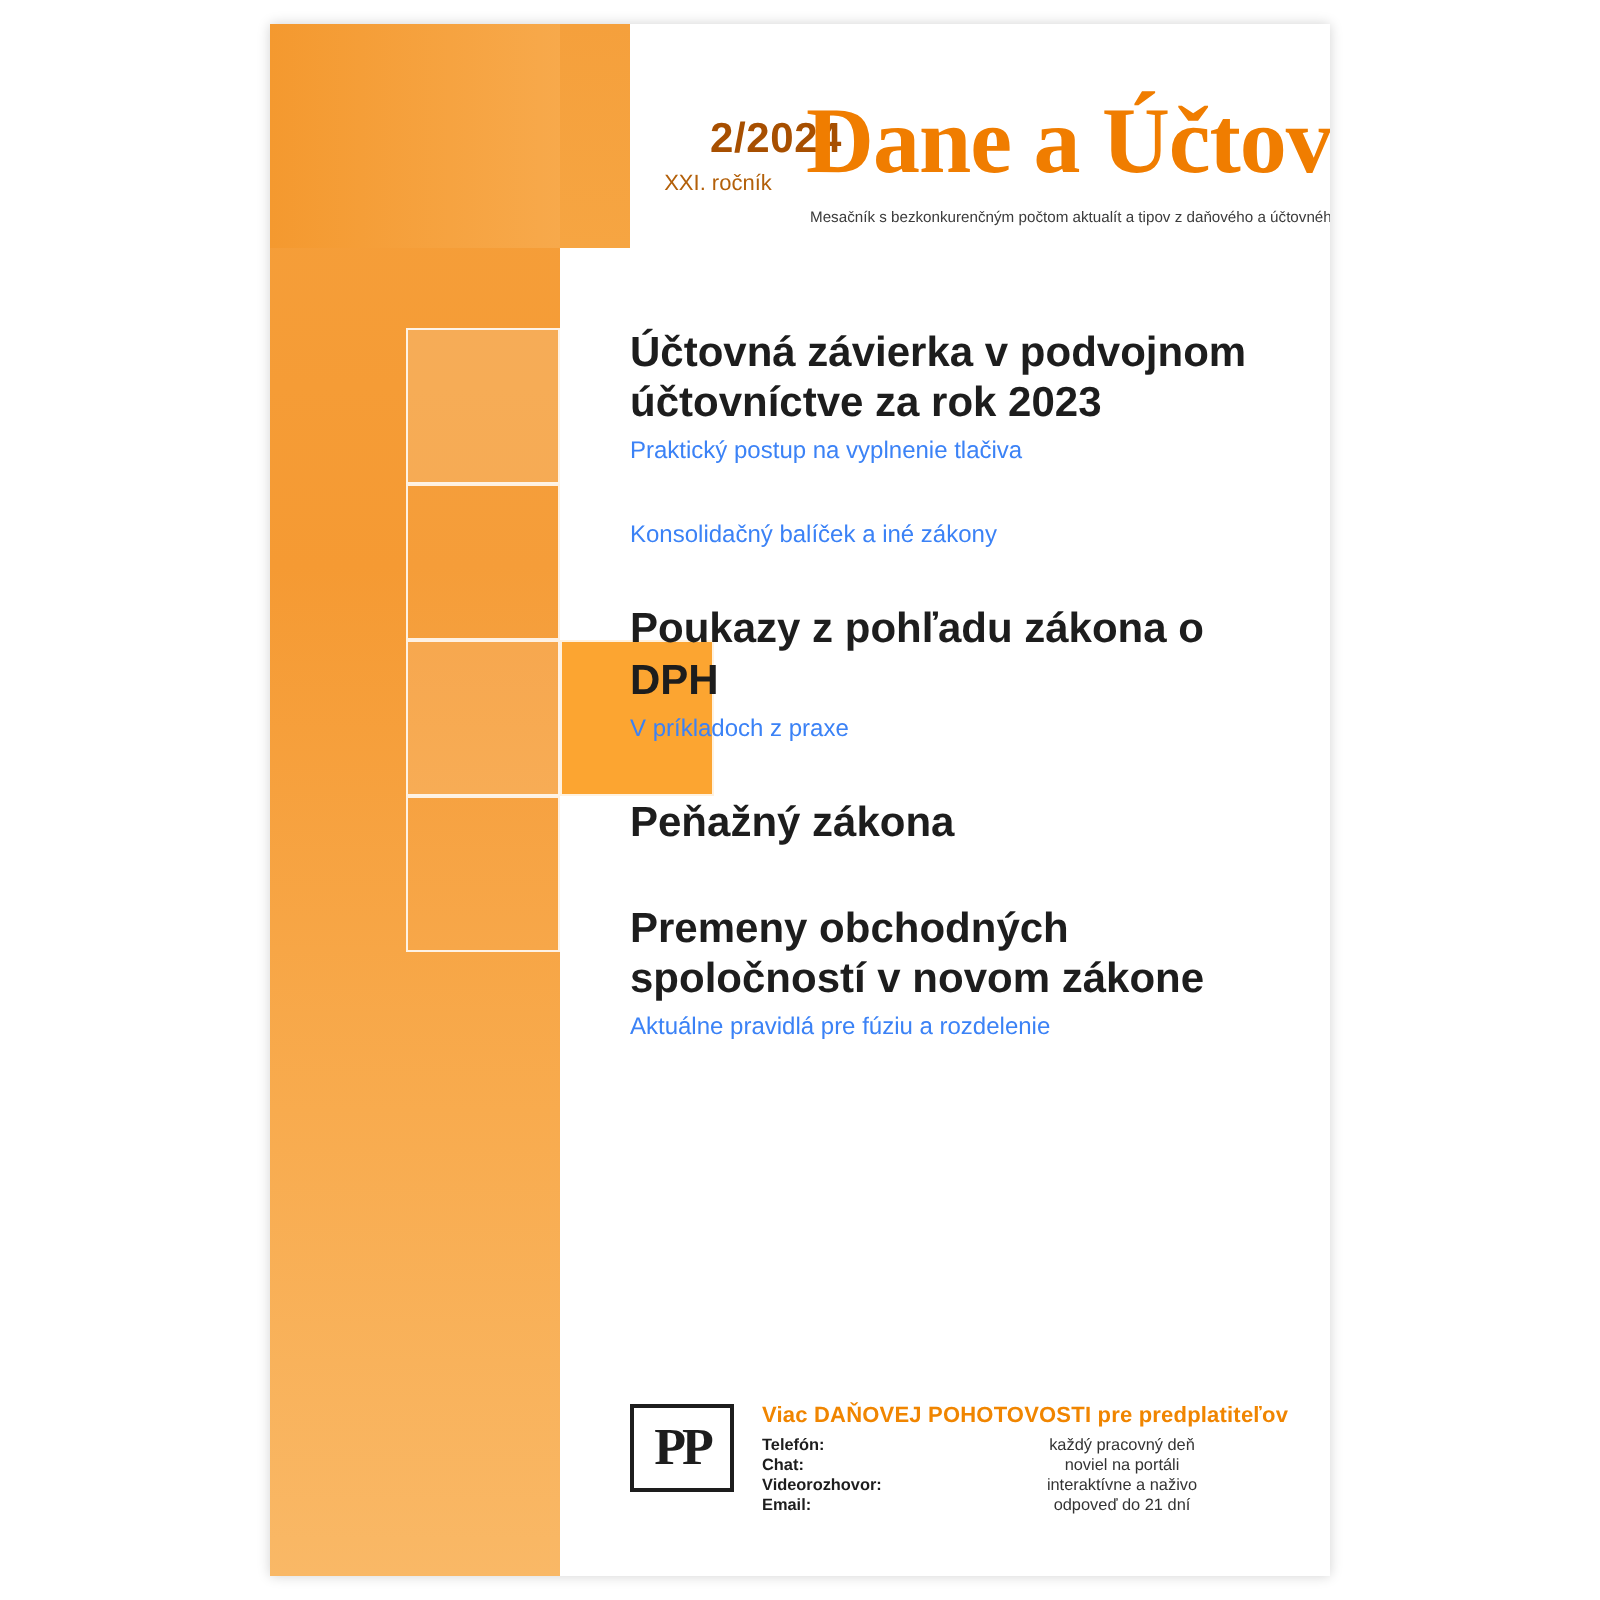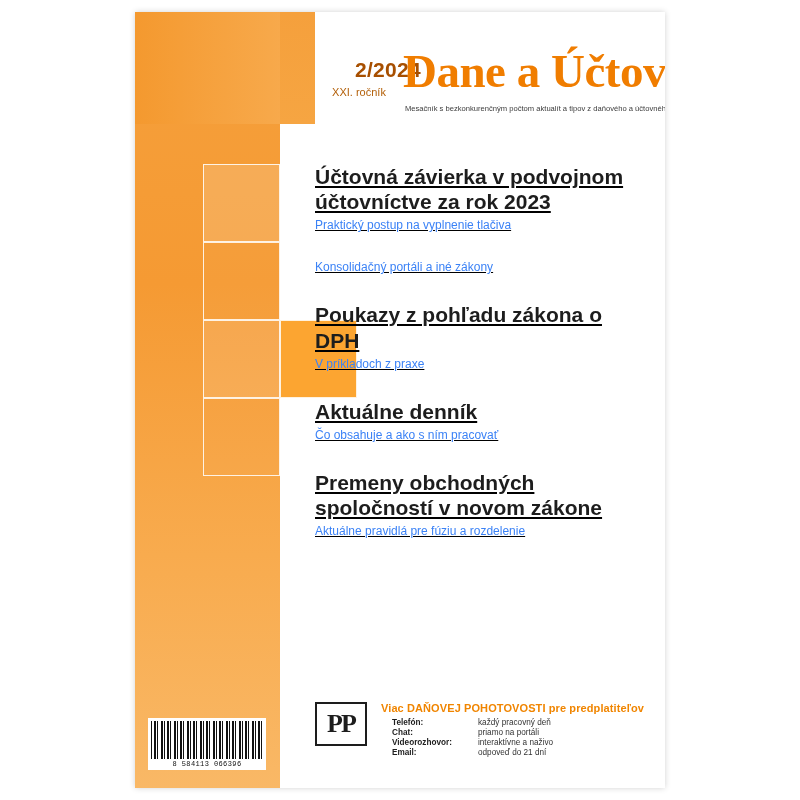--- a/index.html
+++ b/index.html
@@ -95,21 +95,21 @@
     color: #3b3b3b;
     white-space: nowrap;
   }
 
   
   .articles {
     position: absolute;
     left: 180px; top: 152px;
     width: 336px;
   }
-  .article { margin-bottom: 28px; text-decoration: underline; }
+  .article { margin-bottom: 28px; }
   .article h2 {
     font-size: 21px;
     line-height: 1.2;
     font-weight: bold;
     color: #1d1d1d;
     margin-bottom: 4px;
   }
   .article p {
     font-size: 12px;
     color: #3b82f6;
@@ -140,25 +140,24 @@
     font-weight: bold;
     color: #f08500;
     margin-bottom: 3px;
     letter-spacing: .1px;
   }
   table.contacts {
     border-collapse: collapse;
     font-size: 8.2px;
     color: #1d1d1d;
     width: 100%;
-    margin-left: 11px;
   }
   table.contacts td { padding: 0.6px 0; vertical-align: top; }
   table.contacts td.k { font-weight: bold; width: 86px; }
-  table.contacts td.v { color: #333; }
+  table.contacts td.v { color: #333; text-align: center; }
 
   
   .barcode {
     position: absolute;
     left: 13px; bottom: 18px;
     width: 118px; height: 52px;
     background: #ffffff;
     padding: 3px 3px 0 3px;
   }
   .bars {
@@ -208,62 +207,57 @@
       <div class="title-sub">Mesačník s bezkonkurenčným počtom aktualít a tipov z daňového a účtovného poradenstva</div>
 
     </div>
 
     <div class="articles">
       <div class="article">
         <h2>Účtovná závierka v podvojnom účtovníctve za rok 2023</h2>
         <p>Praktický postup na vyplnenie tlačiva</p>
       </div>
       <div class="article">
-        <p>Konsolidačný portáli a iné zákony</p>
+        <p>Konsolidačný balíček a iné zákony</p>
       </div>
       <div class="article">
         <h2>Poukazy z pohľadu zákona o DPH</h2>
         <p>V príkladoch z praxe</p>
       </div>
       <div class="article">
-        <h2>Aktuálne denník</h2>
-        <p>Čo obsahuje a ako s ním pracovať</p>
+        <h2>Peňažný zákona</h2>
       </div>
       <div class="article">
         <h2>Premeny obchodných spoločností v novom zákone</h2>
         <p>Aktuálne pravidlá pre fúziu a rozdelenie</p>
       </div>
     </div>
 
     <div class="footer">
       <div class="pp-logo">PP</div>
       <div class="foot-text">
         <div class="foot-head">Viac DAŇOVEJ POHOTOVOSTI pre predplatiteľov</div>
         <table class="contacts">
           <tbody>
               <tr>
             <td class="k">Telefón:</td>
             <td class="v">každý pracovný deň</td>
           </tr>
           <tr>
             <td class="k">Chat:</td>
-            <td class="v">priamo na portáli</td>
+            <td class="v">noviel na portáli</td>
           </tr>
           <tr>
             <td class="k">Videorozhovor:</td>
             <td class="v">interaktívne a naživo</td>
           </tr>
           <tr>
             <td class="k">Email:</td>
             <td class="v">odpoveď do 21 dní</td>
           </tr>
         </tbody>
           </table>
       </div>
     </div>
 
-    <div class="barcode">
-      <div class="bars"></div>
-      <div class="barnum">8 584113 066396</div>
-    </div>
 
   </div>
 </div>
 
 </body></html>

